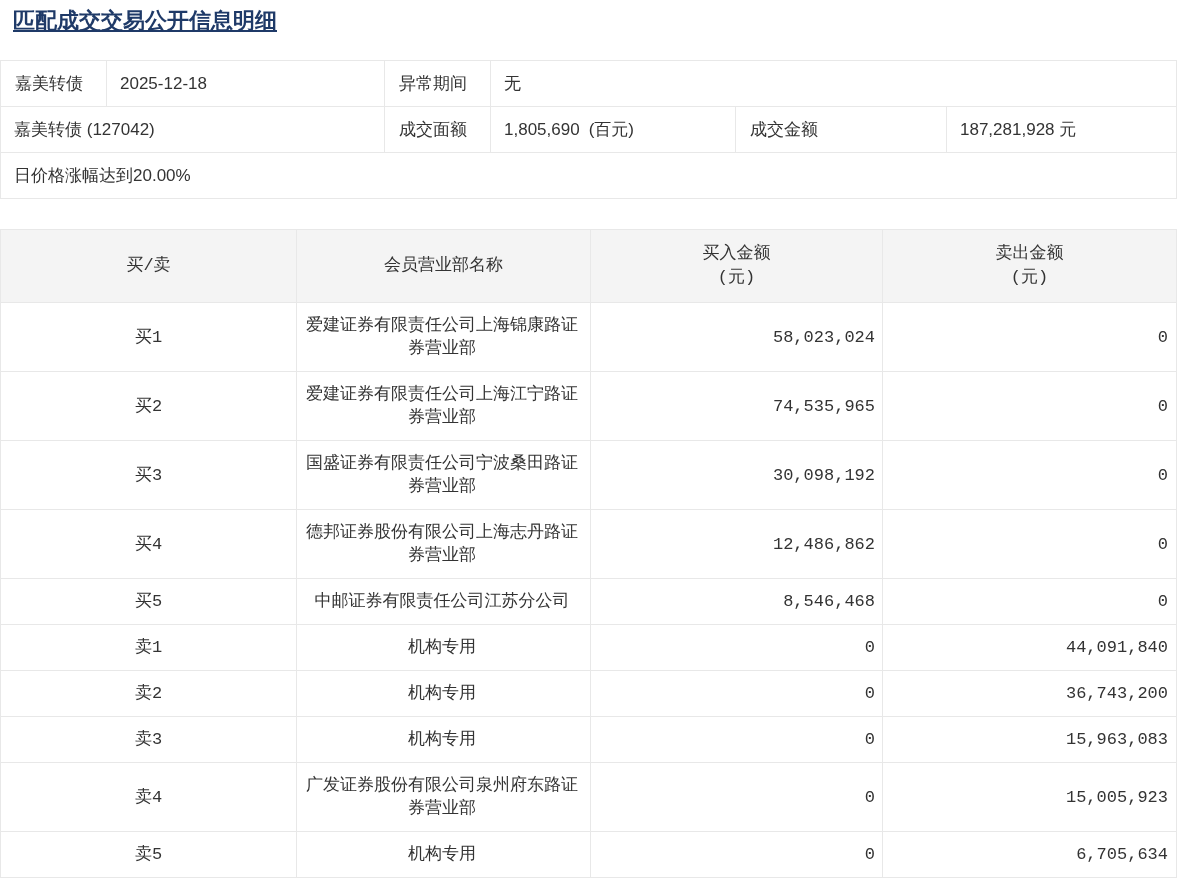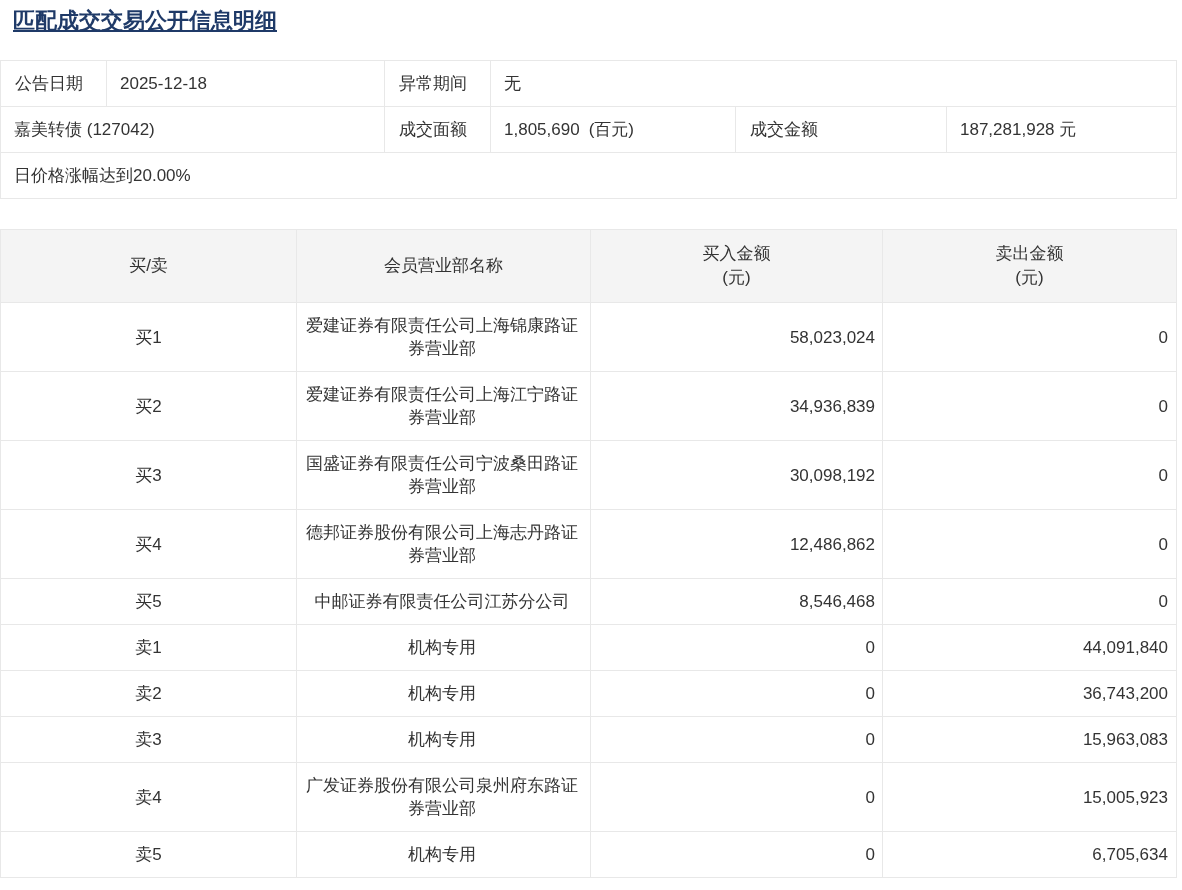--- a/index.html
+++ b/index.html
@@ -28,21 +28,21 @@
   .info-table{margin-top:27px;font-size:17px;}
   .info-table td{
     border:1px solid var(--border-color);
     height:46px;padding:0 8px 0 13px;
     white-space:nowrap;overflow:hidden;
   }
   .info-table td.lbl{padding-left:14px;}
   .info-table .unit{margin-left:9px;}
 
   
-  .main-table{margin-top:30px;font-size:17px;}
+  .main-table{margin-top:30px;font-size:17px;font-family:Liberation Mono, monospace;}
   .main-table th{
     border:1px solid var(--border-color);
     background:var(--header-bg);
     font-weight:normal;height:73px;
     text-align:center;line-height:24px;padding:0;
   }
   .main-table td{
     border:1px solid var(--border-color);
     padding:0;line-height:23px;
   }
@@ -62,21 +62,21 @@
   <colgroup>
     <col style="width:106px">
       <col style="width:278px">
       <col style="width:106px">
     <col style="width:245px">
       <col style="width:211px">
       <col style="width:230px">
   </colgroup>
   <tbody>
       <tr>
-    <td class="lbl">公告日期</td>
+    <td class="lbl">嘉美转债</td>
     <td class="val">2025-12-18</td>
     <td class="lbl">异常期间</td>
     <td class="val" colspan="3">无</td>
   </tr>
   <tr>
     <td class="val" colspan="2">嘉美转债 (127042)</td>
     <td class="lbl">成交面额</td>
     <td class="val">
       <span>1,805,690</span><span class="unit">(百元)</span>
     </td>
@@ -114,21 +114,21 @@
   <tr class="tall">
     <td class="c-side">买1</td>
     <td class="c-branch">爱建证券有限责任公司上海锦康路证券营业部</td>
     <td class="c-buy">58,023,024</td>
     <td class="c-sell">0</td>
   </tr>
 
   <tr class="tall">
     <td class="c-side">买2</td>
     <td class="c-branch">爱建证券有限责任公司上海江宁路证券营业部</td>
-    <td class="c-buy">34,936,839</td>
+    <td class="c-buy">74,535,965</td>
     <td class="c-sell">0</td>
   </tr>
 
   <tr class="tall">
     <td class="c-side">买3</td>
     <td class="c-branch">国盛证券有限责任公司宁波桑田路证券营业部</td>
     <td class="c-buy">30,098,192</td>
     <td class="c-sell">0</td>
   </tr>
 

